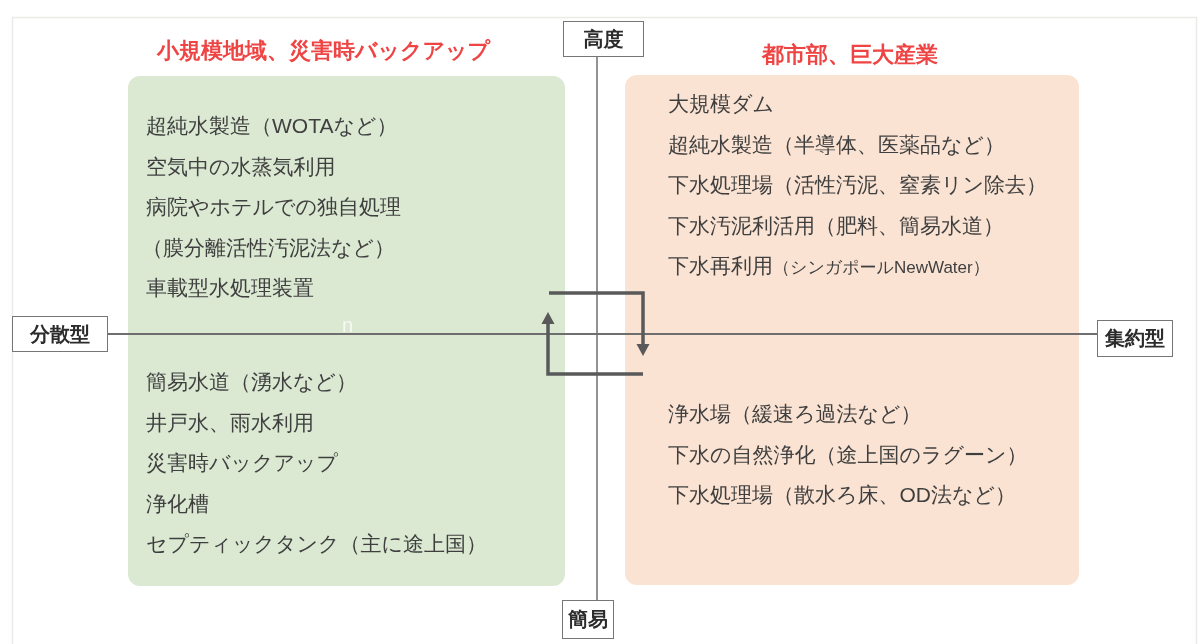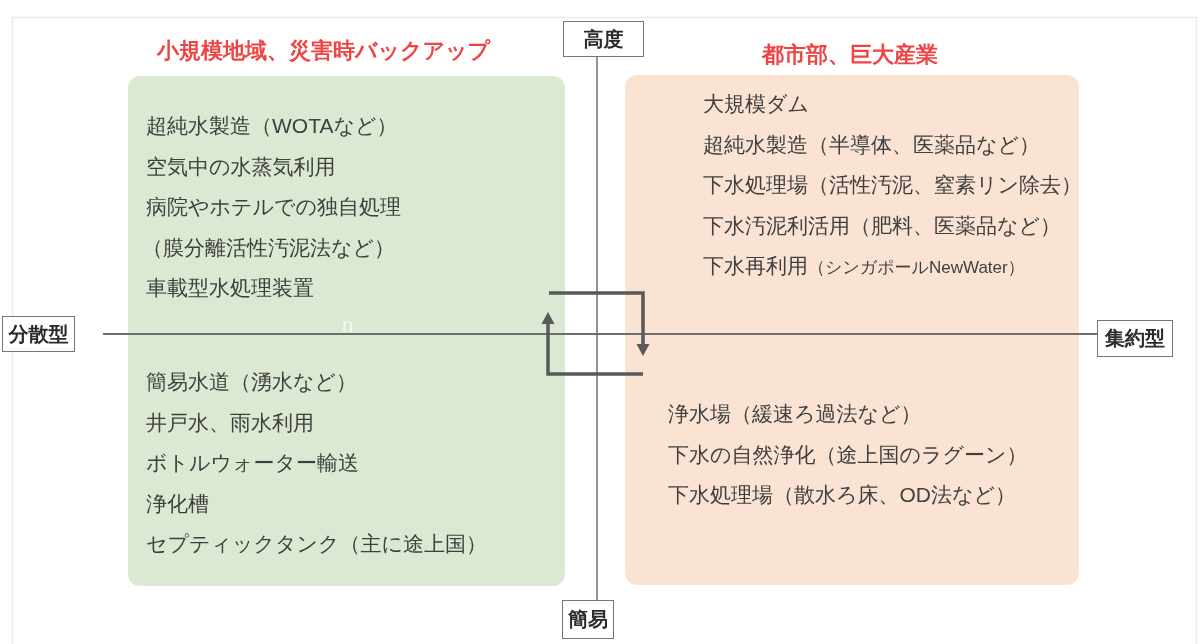--- a/index.html
+++ b/index.html
@@ -49,39 +49,39 @@
   <div class="li">超純水製造（WOTAなど）</div>
   <div class="li">空気中の水蒸気利用</div>
   <div class="li">病院やホテルでの独自処理</div>
   <div class="li" style="margin-left:-4px;">（膜分離活性汚泥法など）</div>
   <div class="li">車載型水処理装置</div>
 </div>
 
 <div class="abs list" style="left:146px;top:362px;">
   <div class="li">簡易水道（湧水など）</div>
   <div class="li">井戸水、雨水利用</div>
-  <div class="li">ボトルウォーター輸送</div>
+  <div class="li">災害時バックアップ</div>
   <div class="li">浄化槽</div>
   <div class="li">セプティックタンク（主に途上国）</div>
 </div>
 
-<div class="abs list" style="left:668px;top:84px;margin-left:35px;">
+<div class="abs list" style="left:668px;top:84px;">
   <div class="li">大規模ダム</div>
   <div class="li">超純水製造（半導体、医薬品など）</div>
   <div class="li">下水処理場（活性汚泥、窒素リン除去）</div>
-  <div class="li">下水汚泥利活用（肥料、医薬品など）</div>
+  <div class="li">下水汚泥利活用（肥料、簡易水道）</div>
   <div class="li">
     <span>下水再利用</span><span class="small">（シンガポールNewWater）</span>
   </div>
 </div>
 
 <div class="abs list" style="left:668px;top:393px;line-height:41.5px;">
   <div class="li">浄水場（緩速ろ過法など）</div>
   <div class="li">下水の自然浄化（途上国のラグーン）</div>
   <div class="li">下水処理場（散水ろ床、OD法など）</div>
 </div>
 
 <div class="abs axis-label" style="left:563px;top:21px;width:81px;height:36px;">高度</div>
 <div class="abs axis-label" style="left:562px;top:600px;width:52px;height:39px;">簡易</div>
-<div class="abs axis-label" style="left:2px;top:316px;width:73px;height:36px;">分散型</div>
+<div class="abs axis-label" style="left:12px;top:316px;width:96px;height:36px;">分散型</div>
 <div class="abs axis-label" style="left:1097px;top:320px;width:76px;height:37px;text-align:right;">集約型</div>
 
 <div class="abs watermark" style="left:342px;top:314px;">n</div>
 
 </body></html>

